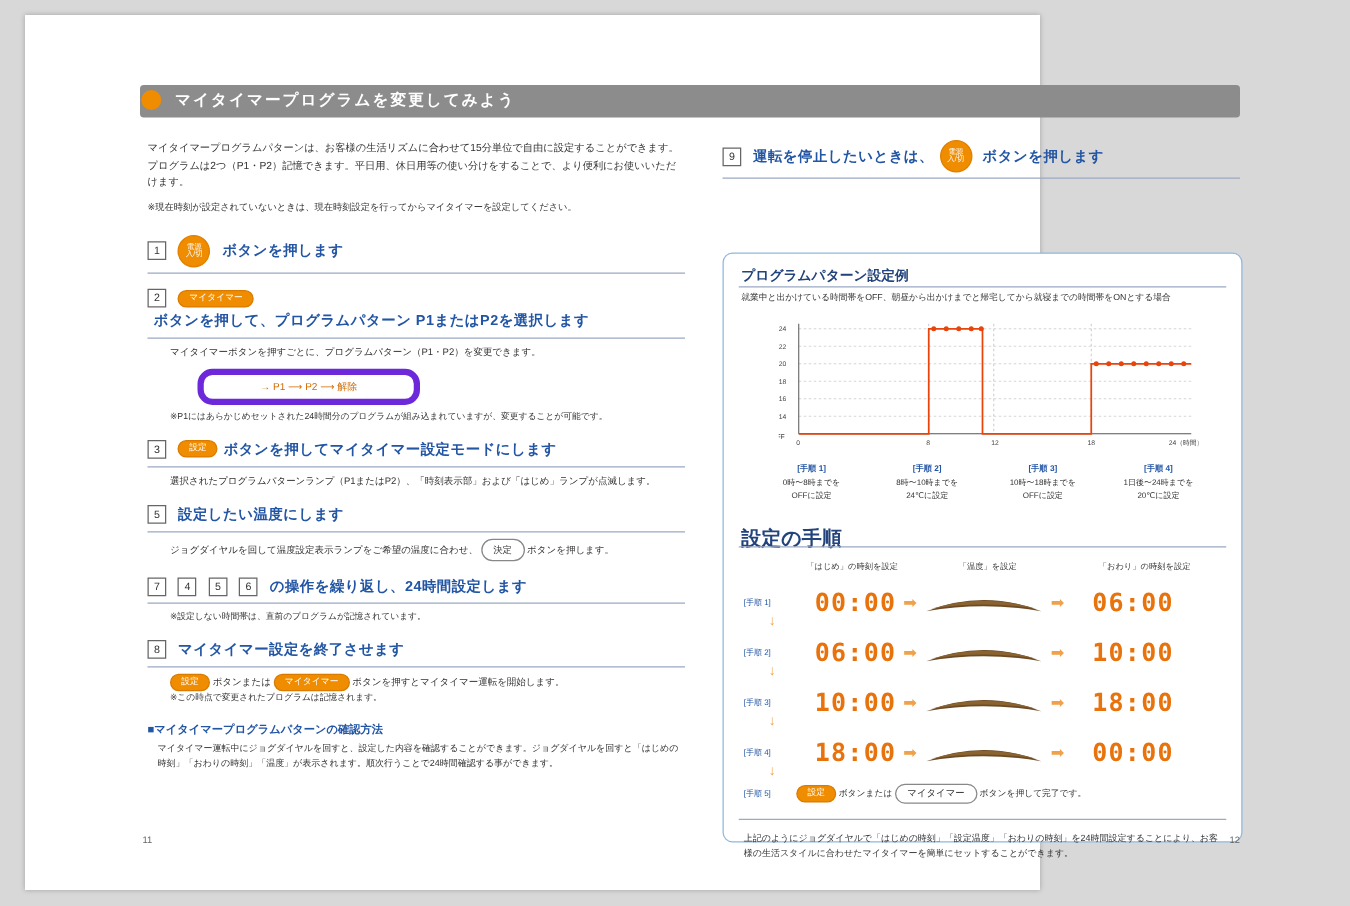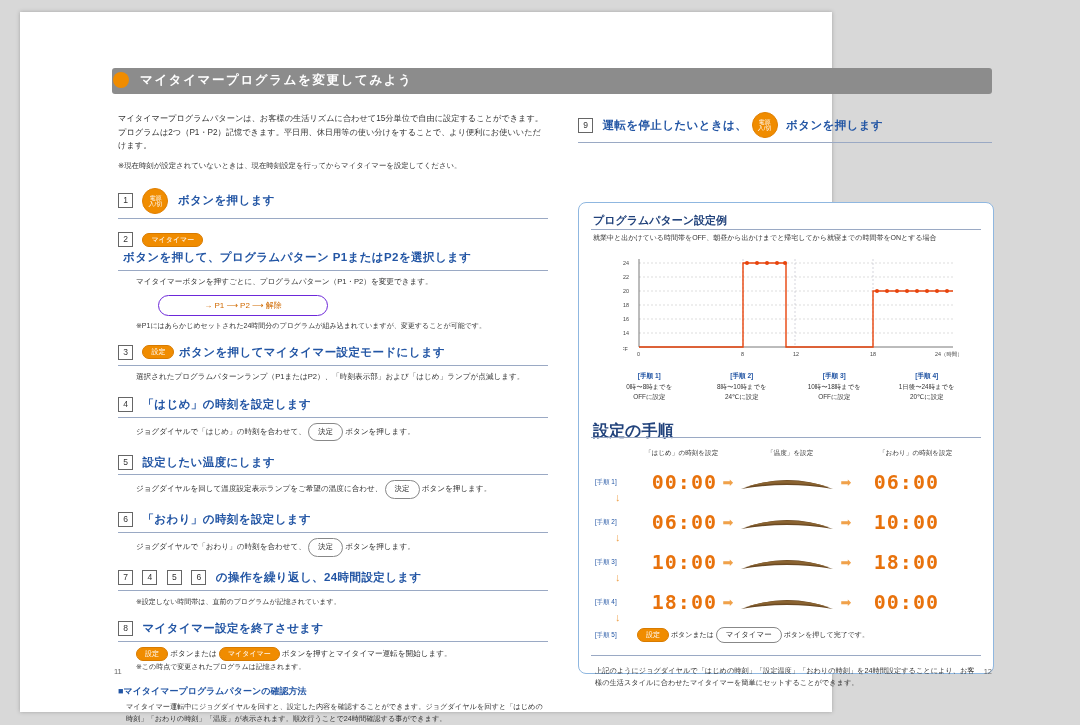--- a/index.html
+++ b/index.html
@@ -58,21 +58,21 @@
     border-radius:50%;background:#f08c00;color:#fff;font-size:6px;
     line-height:1.05;text-align:center;padding-top:6px;box-sizing:border-box;
     border:1px solid #e07f00;
   }
   .btn-white{
     display:inline-block;vertical-align:middle;border-radius:10px;
     padding:2px 9px;font-size:7.5px;color:#333;background:#fff;
     border:1px solid #888;
   }
   .loop-box{
-    margin:6px 0 4px 40px;width:168px;border:1px solid #6d28d9;border-radius:12px;
+    margin:6px 0 4px 40px;width:168px;border:5px solid #6d28d9;border-radius:12px;
     padding:4px 0;text-align:center;font-size:8px;color:#d06a00;position:relative;
   }
   .sub-head{
     margin-top:12px;font-size:9px;color:#2255a4;font-weight:bold;
   }
   .pg-num{position:absolute;bottom:36px;font-size:7.5px;color:#666;}
   
   .panel{
     position:absolute;left:558px;top:190px;width:414px;height:470px;
     border:1px solid #8fb7e0;border-radius:8px;background:#fff;
@@ -158,52 +158,32 @@
       </div>
 
       <div class="step">
         <span class="num">3</span>
         <span class="btn-pill">設定</span>
         <span class="step-title" style="">ボタンを押してマイタイマー設定モードにします</span>
         <div class="rule"></div>
         <div class="body-txt">選択されたプログラムパターンランプ（P1またはP2）、「時刻表示部」および「はじめ」ランプが点滅します。</div>
       </div>
 
-      <div class="step">
-        <span class="num">4</span>
-        <span class="step-title">「はじめ」の時刻を設定します</span>
-        <div class="rule"></div>
-        <div class="body-txt">
-          <span>ジョグダイヤルで「はじめ」の時刻を合わせて、</span>
-          <span class="btn-white">決定</span>
-          <span>ボタンを押します。</span>
-        </div>
-      </div>
 
       <div class="step">
         <span class="num">5</span>
         <span class="step-title">設定したい温度にします</span>
         <div class="rule"></div>
         <div class="body-txt">
           <span>ジョグダイヤルを回して温度設定表示ランプをご希望の温度に合わせ、</span>
           <span class="btn-white">決定</span>
           <span>ボタンを押します。</span>
         </div>
       </div>
 
-      <div class="step">
-        <span class="num">6</span>
-        <span class="step-title">「おわり」の時刻を設定します</span>
-        <div class="rule"></div>
-        <div class="body-txt">
-          <span>ジョグダイヤルで「おわり」の時刻を合わせて、</span>
-          <span class="btn-white">決定</span>
-          <span>ボタンを押します。</span>
-        </div>
-      </div>
 
       <div class="step">
         <span class="num">7</span>
         <span class="num">4</span>
         <span class="num">5</span>
         <span class="num">6</span>
         <span class="step-title">の操作を繰り返し、24時間設定します</span>
         <div class="rule"></div>
         <div class="body-txt" style="font-size:7px;">※設定しない時間帯は、直前のプログラムが記憶されています。</div>
       </div>

